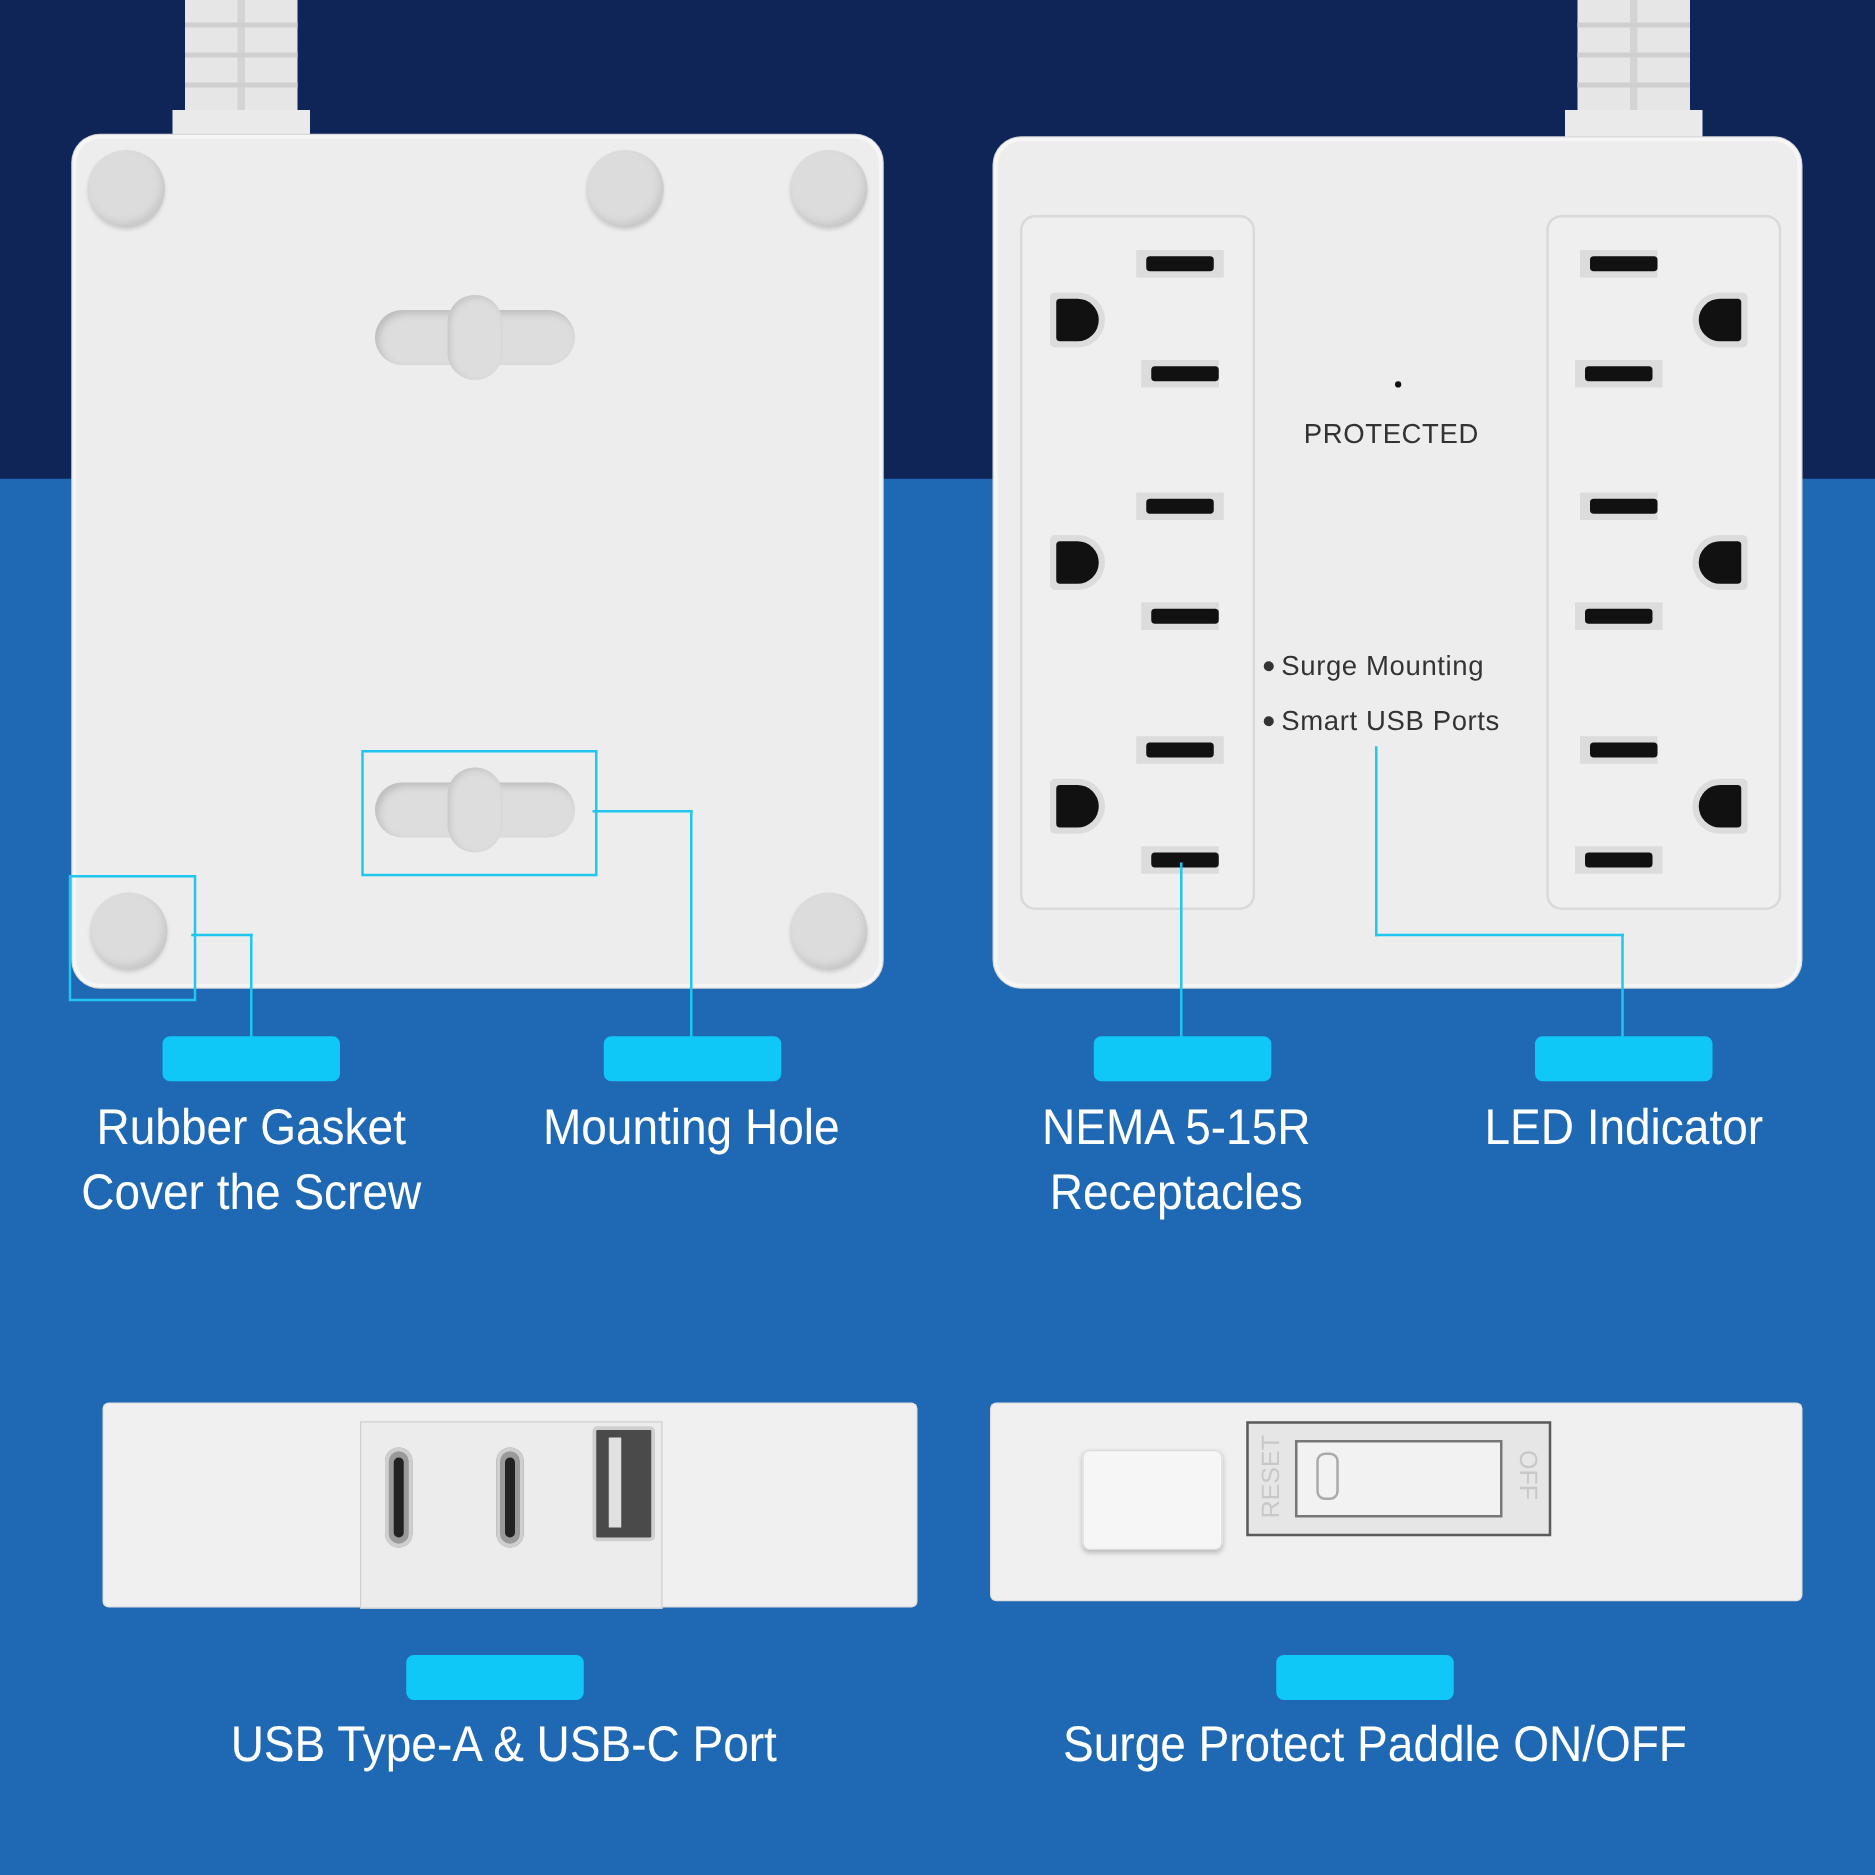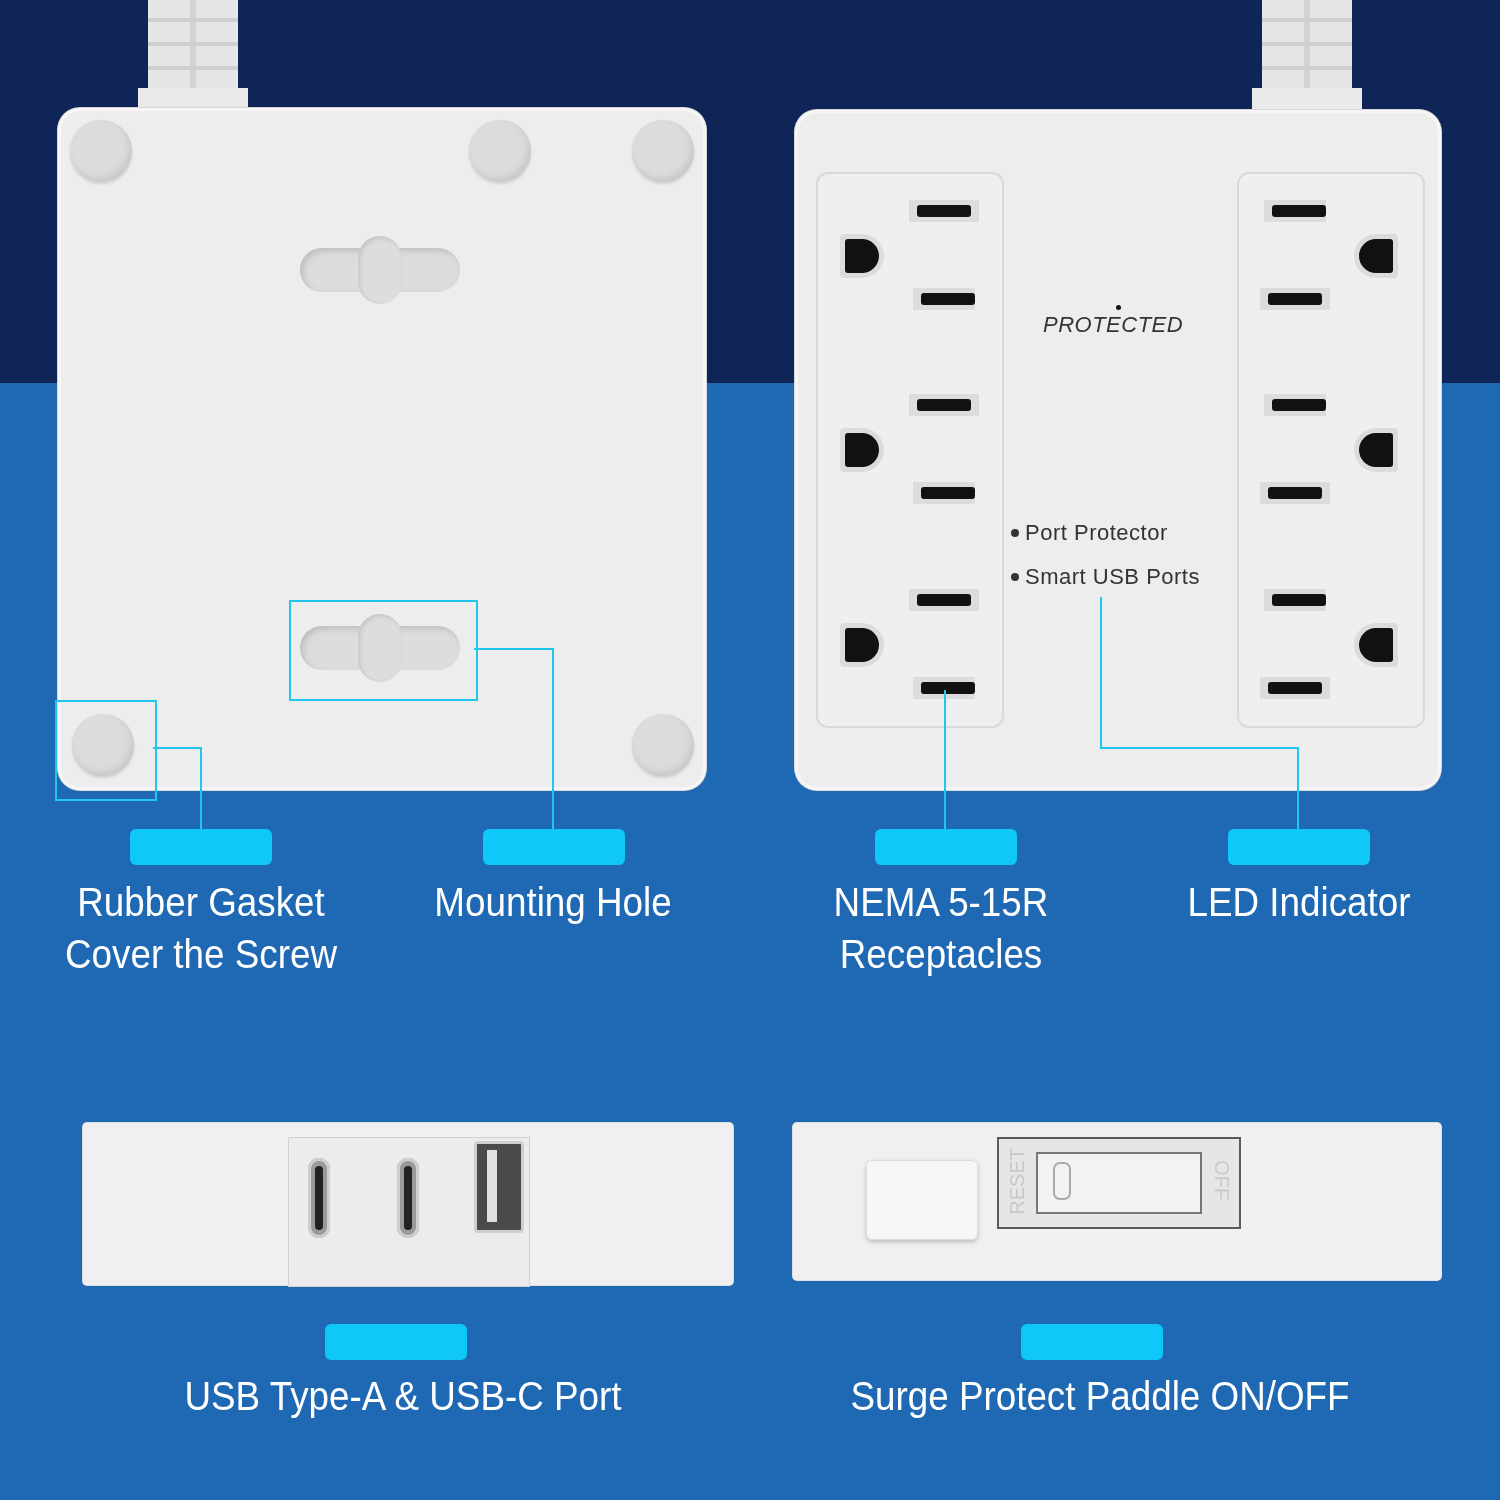--- a/index.html
+++ b/index.html
@@ -102,24 +102,24 @@
   <div class="ground r" style="left:1354px;top:428px;"></div>
   <div class="slot" style="left:1260px;top:482px;"></div>
 </div>
 <div>
   <div class="slot" style="left:1264px;top:589px;width:62px;"></div>
   <div class="ground r" style="left:1354px;top:623px;"></div>
   <div class="slot" style="left:1260px;top:677px;"></div>
 </div>
 
 <div class="abs" style="left:1116px;top:305px;width:5px;height:5px;border-radius:50%;background:#111;"></div>
-<div class="smalltxt" style="left:1043px;top:312px;font-style:italic;">PROTECTED</div>
+<div class="smalltxt" style="left:1043px;top:334px;">PROTECTED</div>
 
 <div class="abs" style="left:1011px;top:529px;width:8px;height:8px;border-radius:50%;background:#333;"></div>
-<div class="smalltxt" style="left:1025px;top:520px;">Port Protector</div>
+<div class="smalltxt" style="left:1025px;top:520px;">Surge Mounting</div>
 <div class="abs" style="left:1011px;top:573px;width:8px;height:8px;border-radius:50%;background:#333;"></div>
 <div class="smalltxt" style="left:1025px;top:564px;">Smart USB Ports</div>
 
 <div class="line" style="left:944px;top:690px;width:2px;height:140px;"></div>
 <div class="line" style="left:1100px;top:597px;width:2px;height:152px;"></div>
 <div class="line" style="left:1100px;top:747px;width:199px;height:2px;"></div>
 <div class="line" style="left:1297px;top:747px;width:2px;height:83px;"></div>
 
 <div class="pill" style="left:130px;top:829px;"></div>
 <div class="pill" style="left:483px;top:829px;"></div>

